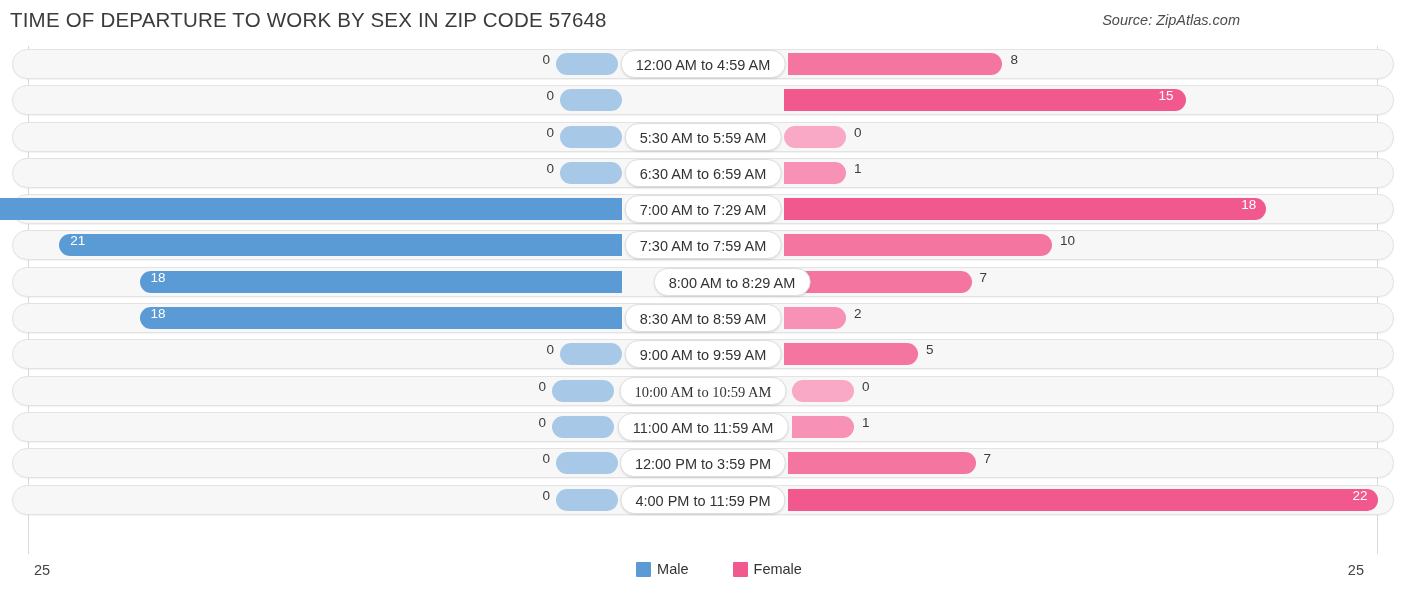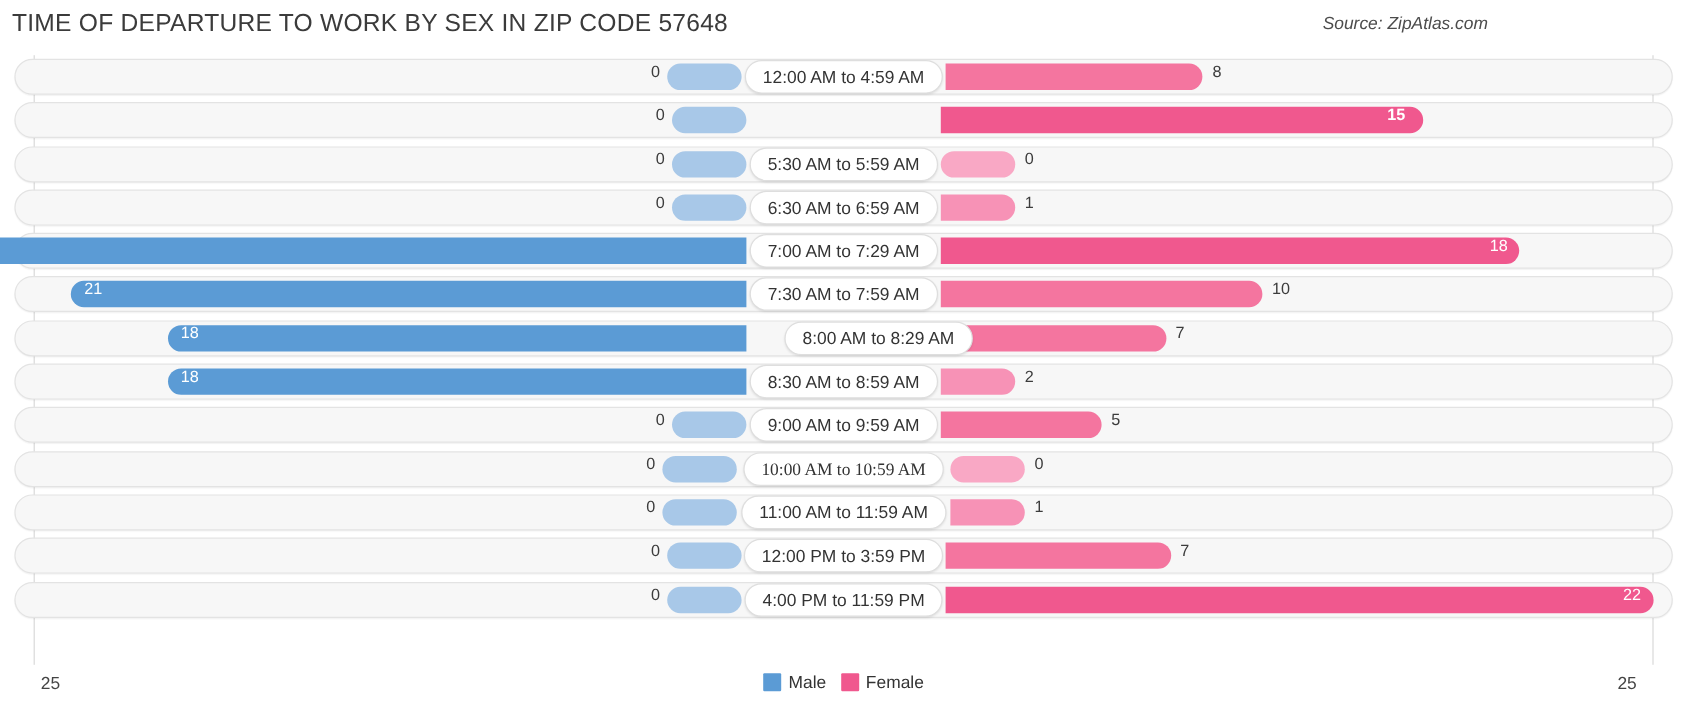--- a/index.html
+++ b/index.html
@@ -168,22 +168,23 @@
     position: absolute;
     left: 0; top: 7px;
     width: 1406px;
     display: flex;
     justify-content: center;
     align-items: center;
     gap: 12px;
   }
   .legend-item {
     display: flex;
-    align-items: flex-start;
+    align-items: center;
     gap: 6px;
+    margin-left: 32px;
   }
   .legend-swatch {
     width: 15px; height: 15px;
     border-radius: 1px;
     display: inline-block;
   }
   .legend-label {
     font-size: 14.5px;
     color: #333333;
   }
@@ -211,21 +212,21 @@
             <div class="val" style="left: 998.4px;">8</div>
             <div class="center-pill" style="left: 691px;">12:00 AM to 4:59 AM</div>
           </div>
         </div>
         <div class="row">
           <div class="track"></div>
           <div class="bars">
             <div class="bar male zero" style="left: 548px; width: 62px;"></div>
             <div class="val" style="left: 526px; width: 16px; text-align: right;">0</div>
             <div class="bar female dark" style="left: 772px; width: 402px;"></div>
-            <div class="val inside" style="left: 1144px; width: 20px; text-align: left; font-weight: bold;">15</div>
+            <div class="val inside" style="left: 1144px; width: 20px; text-align: center;">15</div>
           </div>
         </div>
         <div class="row">
           <div class="track"></div>
           <div class="bars">
             <div class="bar male zero" style="left: 548px; width: 62px;"></div>
             <div class="val" style="left: 526px; width: 16px; text-align: right;">0</div>
             <div class="bar female zero" style="left: 772px; width: 62px;"></div>
             <div class="val" style="left: 842px;">0</div>
             <div class="center-pill" style="left: 691px;">5:30 AM to 5:59 AM</div>

